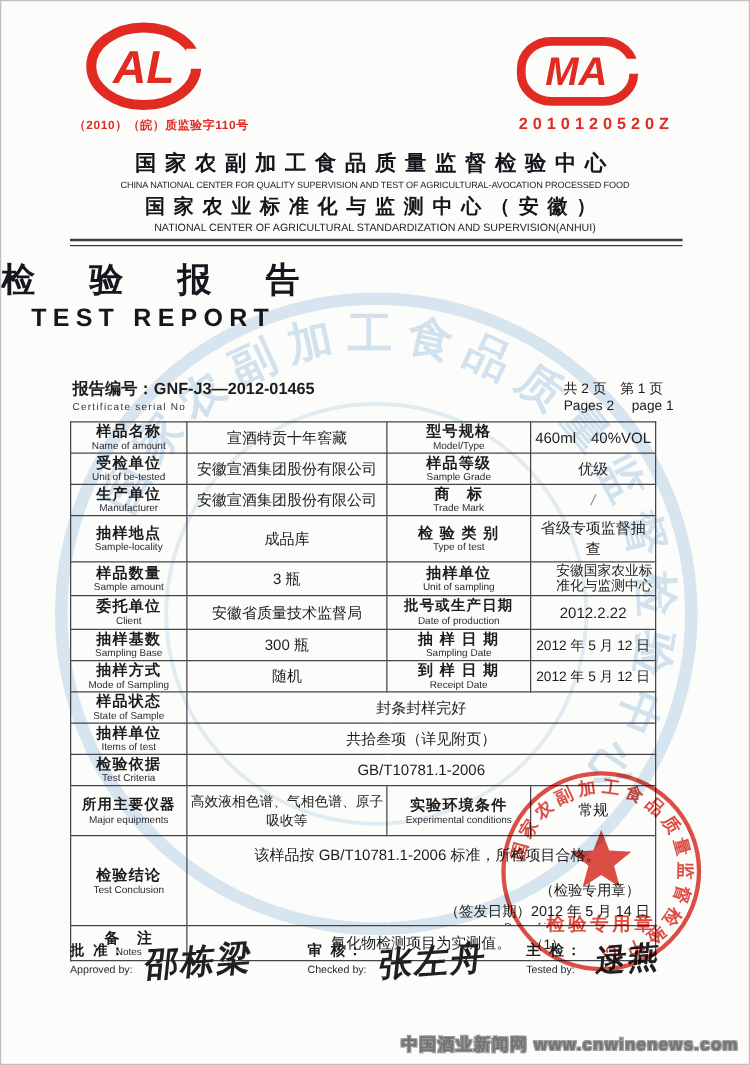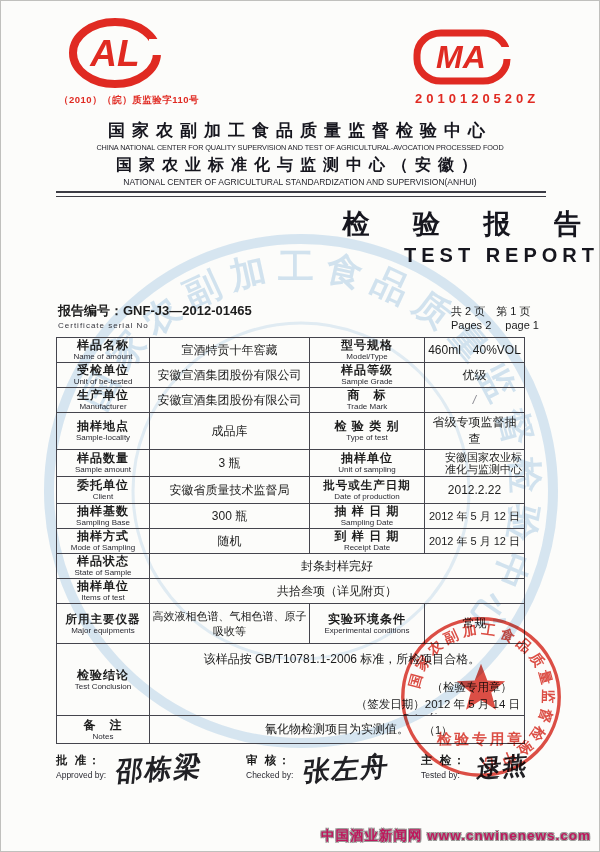--- a/index.html
+++ b/index.html
@@ -15,21 +15,21 @@
   .cma-number{position:absolute;left:414px;top:90px;font-size:13px;font-weight:bold;color:#e02a22;letter-spacing:4px;}
   
   .org{position:absolute;left:0;right:0;top:118px;text-align:center;z-index:2;}
   .org-cn1{font-size:17px;font-weight:bold;letter-spacing:7px;color:#15151d;}
   .org-en1{font-size:7.3px;color:#24242c;letter-spacing:-.1px;margin-top:1px;}
   .org-cn2{font-size:16px;font-weight:bold;letter-spacing:7px;color:#15151d;margin-top:3px;}
   .org-en2{font-size:8.5px;color:#24242c;margin-top:1px;}
   .rule{position:absolute;left:55px;width:490px;top:190px;height:3px;
         border-top:2px solid #3c3c44;border-bottom:1px solid #3c3c44;z-index:2;}
   
-  .rtitle{position:absolute;left:0;right:0;top:205px;text-align:right;z-index:2;}
+  .rtitle{position:absolute;left:0;right:0;top:205px;text-align:left;z-index:2;}
   .rtitle-cn{font-size:27px;font-weight:bold;letter-spacing:18px;color:#16161e;}
   .rtitle-en{font-size:20px;font-weight:bold;letter-spacing:5px;color:#16161e;margin-top:2px;padding-left:24px;}
   
   .repno{position:absolute;left:57px;top:301px;z-index:2;}
   .repno-main{font-size:13px;font-weight:bold;}
   .repno-sub{font-size:8px;color:#33333b;margin-top:1px;letter-spacing:1px;}
   .pages{position:absolute;right:60px;top:303px;text-align:left;font-size:11px;line-height:14px;z-index:2;}
   
   table.rep{position:absolute;left:55px;top:336px;border-collapse:collapse;z-index:2;
             table-layout:fixed;width:468px;}
@@ -51,21 +51,21 @@
   
   .sign-row{position:absolute;left:55px;top:752px;width:492px;display:flex;z-index:2;}
   .sig-group{display:flex;align-items:flex-start;}
   .sig-label .cn{font-size:11.5px;font-weight:bold;letter-spacing:2px;}
   .sig-label .en{font-size:8.5px;color:#2a2a32;margin-top:2px;}
   .sig-name{font-size:27px;font-weight:600;color:#202024;transform:rotate(-4deg) skewX(-10deg);
             margin:-2px 0 0 10px;letter-spacing:2px;white-space:nowrap;}
   .sig-name.small{font-size:24px;}
   
   .footer-wm{position:absolute;right:8px;bottom:6px;font-size:13.5px;font-weight:bold;
-             letter-spacing:1px;color:#be185d;z-index:6;
+             letter-spacing:1px;color:#737373;z-index:6;
              text-shadow:-1px -1px 0 #9a9a98,1px -1px 0 #9a9a98,-1px 1px 0 #9a9a98,1px 1px 0 #9a9a98;}
 </style>
 </head>
 <body>
 
 <div class="page">
 
   <svg class="wm" width="560" height="600" viewBox="0 0 560 600">
     <circle cx="280" cy="290" r="252" fill="none" stroke="rgba(158,196,224,0.40)" stroke-width="10"></circle>
     <circle cx="280" cy="290" r="168" fill="none" stroke="rgba(158,196,224,0.30)" stroke-width="3"></circle>
@@ -221,20 +221,27 @@
             <div class="en">State of Sample</div>
           </td>
       <td class="vc" colspan="3">封条封样完好</td>
     </tr>
     <tr style="height:25px">
       <td class="lc">
             <div class="cn">抽样单位</div>
             <div class="en">Items of test</div>
           </td>
       <td class="vc" colspan="3">共拾叁项（详见附页）</td>
+    </tr>
+    <tr style="height:25px">
+      <td class="lc">
+            <div class="cn">检验依据</div>
+            <div class="en">Test Criteria</div>
+          </td>
+      <td class="vc" colspan="3">GB/T10781.1-2006</td>
     </tr>
     <tr style="height:40px">
       <td class="lc">
             <div class="cn" style="font-size:11.5px">所用主要仪器</div>
             <div class="en">Major equipments</div>
           </td>
       <td class="vc" style="font-size:11px">高效液相色谱、气相色谱、原子吸收等</td>
       <td class="lc">
             <div class="cn">实验环境条件</div>
             <div class="en">Experimental conditions</div>

